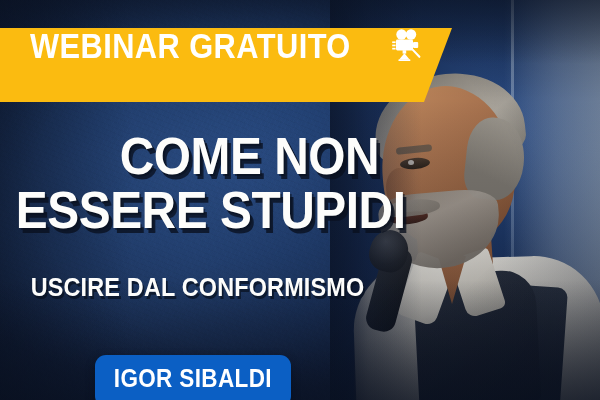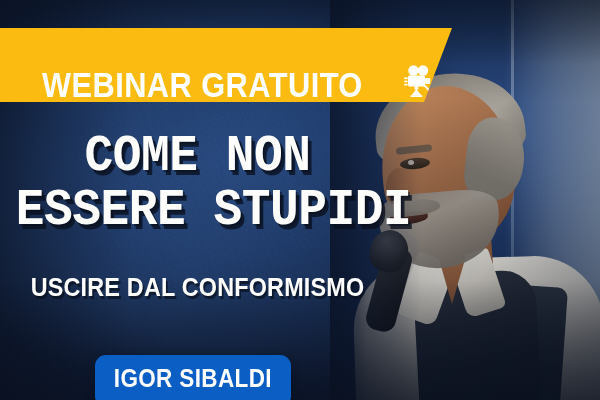--- a/index.html
+++ b/index.html
@@ -202,22 +202,22 @@
   .photo-tone{
     position:absolute;inset:0;
     background:linear-gradient(to bottom, rgba(0,0,0,.12) 0%, rgba(0,0,0,0) 25%, rgba(6,12,26,.35) 100%);
   }
 
   
   .banner{
     position:absolute;left:0;top:28px;width:452px;height:74px;
     background:#fbbb10;
     clip-path:polygon(0 0, 100% 0, 93.8% 100%, 0 100%);
-    display:flex;align-items:flex-end;
-    padding-left:42px;
+    display:flex;align-items:flex-start;
+    padding-left:30px;
     gap:16px;
   }
   .banner-text{
     font-size:35px;
     font-weight:700;
     letter-spacing:.5px;
     color:#ffffff;
     text-transform:uppercase;
     transform:scaleX(.88);
     transform-origin:left center;
@@ -226,23 +226,22 @@
   }
   .cam-icon{
     display:block;
     margin-left:-22px;
     flex:0 0 auto;
   }
 
   
   .headline{
     position:absolute;left:0;top:132px;width:395px;
-    text-align:center;
+    text-align:right;
     line-height:.96;
-    font-family:Liberation Mono, monospace;
   }
   .hl-line{
     display:block;
     color:#fdfdfb;
     font-weight:700;
     text-transform:uppercase;
     white-space:nowrap;
     text-shadow:4px 5px 0 rgba(9,16,30,.78), 2px 2px 0 rgba(9,16,30,.55);
   }
   .hl1{font-size:52px;transform:scaleX(.92);letter-spacing:-.5px;}

